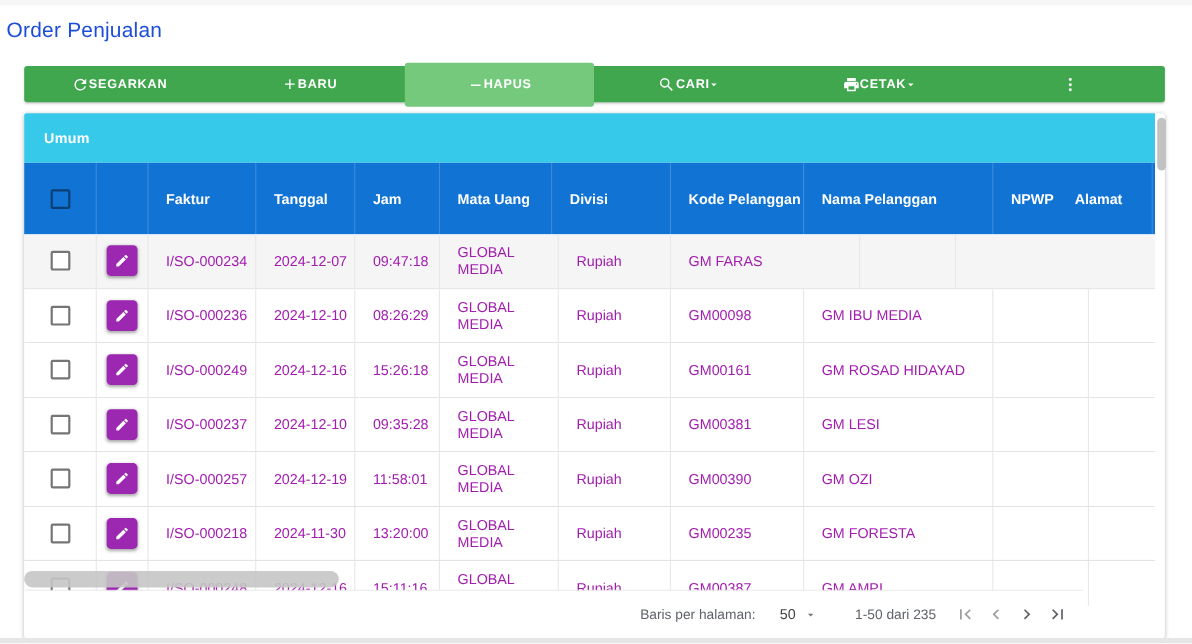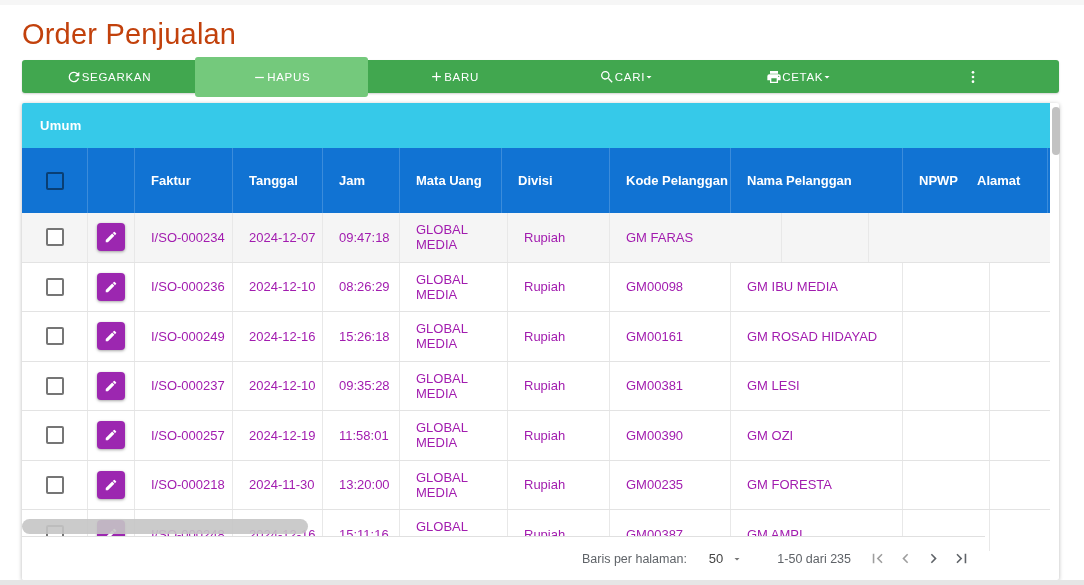--- a/index.html
+++ b/index.html
@@ -3,29 +3,29 @@
 <meta charset="utf-8">
 <style>
   * { margin:0; padding:0; box-sizing:border-box; }
   html,body { width:1084px; height:585px; overflow:hidden; background:#fff;
               font-family:"Liberation Sans", sans-serif; }
   .stage { position:relative; width:1084px; height:585px; background:#fff; }
 
   .top-strip { position:absolute; top:0; left:0; width:100%; height:5px; background:#f6f6f6; }
   .bottom-strip { position:absolute; top:580px; left:0; width:100%; height:5px; background:#e6e6e6; }
 
-  .page-title { position:absolute; left:22px; top:18px; font-size:29px; font-weight:400;
-                color:#c2410c; letter-spacing:0.2px; }
+  .page-title { position:absolute; left:6px; top:18px; font-size:19px; font-weight:400;
+                color:#1d4ed8; letter-spacing:0.2px; }
 
   
   .toolbar { position:absolute; left:22px; top:60px; width:1037px; height:33px;
              background:#41a74f; border-radius:3px; display:flex;
              box-shadow:0 1px 2px rgba(0,0,0,0.18); }
   .tb-btn { flex:1; display:flex; align-items:center; justify-content:center; 
-            color:#fff; font-size:11.5px; font-weight:normal; letter-spacing:0.7px; cursor:pointer; }
+            color:#fff; font-size:11.5px; font-weight:bold; letter-spacing:0.7px; cursor:pointer; }
   .tb-btn svg { flex:0 0 auto; }
   .tb-btn.hapus { background:#74c97c; margin-top:-3px; margin-bottom:-4px;
                   border-radius:3px; z-index:1; }
   .caret { margin-left:-2px; }
 
   
   .card { position:absolute; left:22px; top:103px; width:1037px; height:477px;
           background:#fff; border-radius:2px; box-shadow:0 1px 4px rgba(0,0,0,0.28); }
   .umum-bar { width:1028px; height:45px; background:#36c9e9; color:#fff; font-size:13px;
               font-weight:bold; letter-spacing:0.3px; display:flex; align-items:center;
@@ -80,31 +80,31 @@
 
   <div class="page-title">Order Penjualan</div>
 
   <div class="toolbar">
     <div class="tb-btn">
       <svg width="16" height="16" viewBox="0 0 24 24" fill="#fff">
           <path d="M17.65 6.35A7.95 7.95 0 0 0 12 4a8 8 0 1 0 7.73 10h-2.08A6 6 0 1 1 12 6c1.66 0 3.14.69 4.22 1.78L13 11h7V4l-2.35 2.35z"></path>
         </svg>
       <span>SEGARKAN</span>
     </div>
+    <div class="tb-btn">
+      <svg width="15" height="15" viewBox="0 0 24 24" fill="#fff">
+          <path d="M19 13h-6v6h-2v-6H5v-2h6V5h2v6h6v2z"></path>
+        </svg>
+      <span>BARU</span>
+    </div>
     <div class="tb-btn hapus">
       <svg width="15" height="15" viewBox="0 0 24 24" fill="#fff">
           <path d="M19 13H5v-2h14v2z"></path>
         </svg>
       <span>HAPUS</span>
-    </div>
-    <div class="tb-btn">
-      <svg width="15" height="15" viewBox="0 0 24 24" fill="#fff">
-          <path d="M19 13h-6v6h-2v-6H5v-2h6V5h2v6h6v2z"></path>
-        </svg>
-      <span>BARU</span>
     </div>
     <div class="tb-btn">
       <svg width="16" height="16" viewBox="0 0 24 24" fill="#fff">
           <path d="M15.5 14h-.79l-.28-.27a6.5 6.5 0 1 0-.7.7l.27.28v.79l5 4.99L20.49 19l-4.99-5zm-6 0A4.5 4.5 0 1 1 14 9.5 4.49 4.49 0 0 1 9.5 14z"></path>
         </svg>
       <span>CARI</span>
       <svg class="caret" width="12" height="12" viewBox="0 0 24 24" fill="#fff">
           <path d="M7 10l5 5 5-5z"></path>
         </svg>
     </div>

